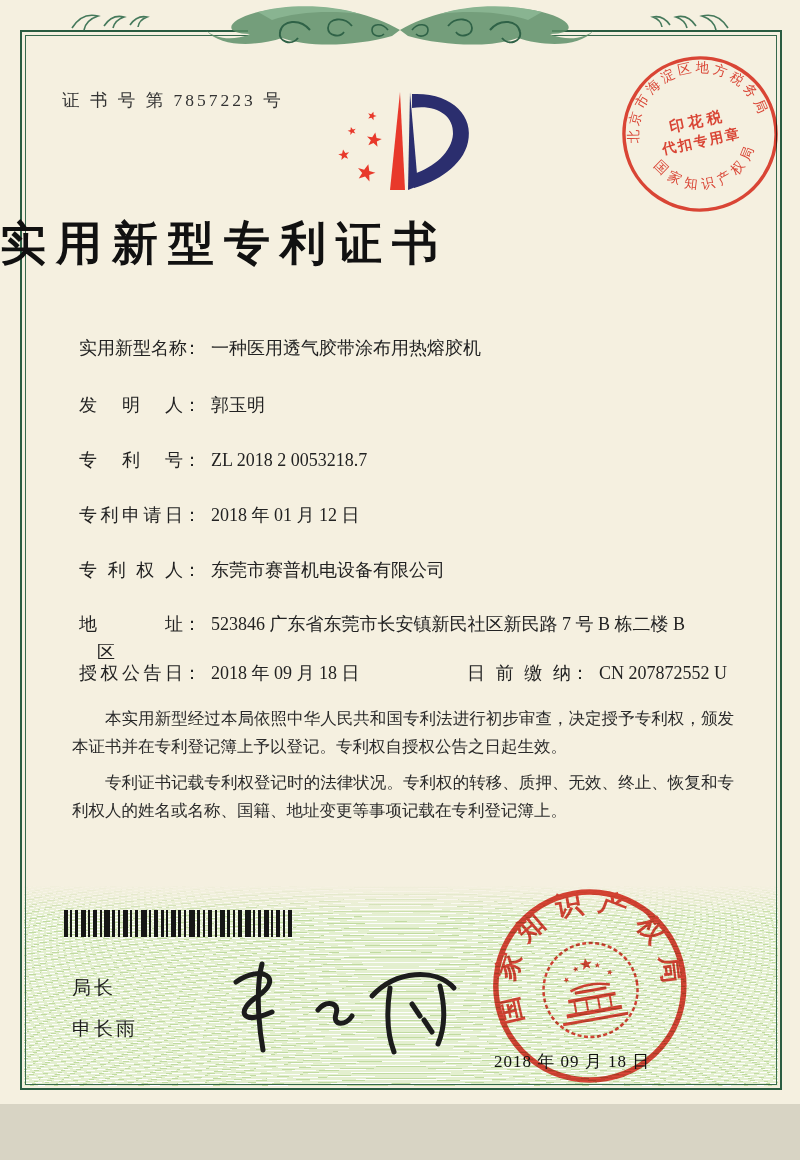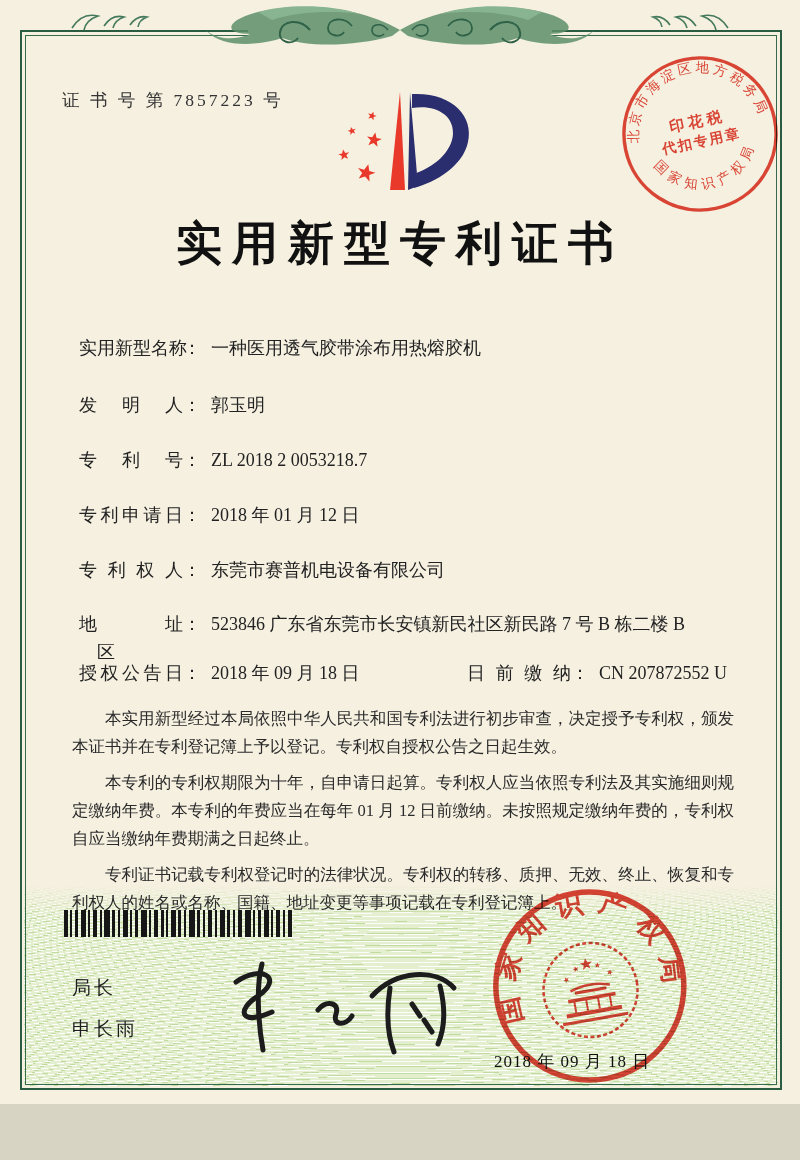--- a/index.html
+++ b/index.html
@@ -11,21 +11,21 @@
   .frame-outer{position:absolute;left:20px;top:30px;right:18px;bottom:14px;border:2.5px solid #2a5c41;}
   .frame-inner{position:absolute;inset:3px;border:1px solid #37694d;}
   
   .guilloche{position:absolute;left:24px;right:22px;top:886px;bottom:18px;
     background-color:#e3efcf;
     background-image:
       linear-gradient(rgba(245,240,224,.95), rgba(245,240,224,0) 16%),
       repeating-radial-gradient(120% 90% at 50% -60%, rgba(255,255,255,.95) 0 1.5px, rgba(255,255,255,0) 1.5px 7px),
       repeating-radial-gradient(140% 100% at 50% 185%, rgba(170,205,130,.6) 0 1.5px, rgba(170,205,130,0) 1.5px 9px);}
   .certno{position:absolute;left:62px;top:88px;font-size:17.5px;letter-spacing:3px;color:#333;}
-  .title{position:absolute;left:0;right:0;top:213px;text-align:center;font-size:46px;font-weight:700;
+  .title{position:absolute;left:0;right:0;top:213px;text-align:left;font-size:46px;font-weight:700;
          letter-spacing:10px;color:#111;}
   .row{position:absolute;left:64px;font-size:18px;white-space:nowrap;color:#222;}
   .flabel{display:inline-block;width:104px;text-align:justify;text-align-last:justify;vertical-align:top;margin-left:15px;}
   .fcolon{display:inline-block;margin-right:10px;}
   .addr-wrap{position:absolute;left:97px;top:640px;font-size:18px;color:#222;}
   .bodytext{position:absolute;left:64px;top:697px;width:678px;font-size:16.5px;line-height:28px;
             text-align:justify;color:#2a2a2a;}
   .bodytext p{margin:8px;text-indent:2em;}
   .officer{position:absolute;left:72px;font-size:19px;letter-spacing:3px;color:#1d1d1d;}
   .sealdate{position:absolute;left:494px;top:1050px;font-size:17px;letter-spacing:1px;color:#101010;z-index:9;}
@@ -123,21 +123,20 @@
   <div class="addr-wrap">区</div>
   <div class="row" style="top:661px">
     <span class="flabel">授权公告日</span><span class="fcolon">：</span><span>2018 年 09 月 18 日</span>
   </div>
   <div class="row" style="left:452px;top:661px">
     <span class="flabel">日前缴纳</span><span class="fcolon">：</span><span>CN 207872552 U</span>
   </div>
 
   <div class="bodytext">
     <p>本实用新型经过本局依照中华人民共和国专利法进行初步审查，决定授予专利权，颁发本证书并在专利登记簿上予以登记。专利权自授权公告之日起生效。</p>
-    <p>本专利的专利权期限为十年，自申请日起算。专利权人应当依照专利法及其实施细则规定缴纳年费。本专利的年费应当在每年 01 月 12 日前缴纳。未按照规定缴纳年费的，专利权自应当缴纳年费期满之日起终止。</p>
     <p>专利证书记载专利权登记时的法律状况。专利权的转移、质押、无效、终止、恢复和专利权人的姓名或名称、国籍、地址变更等事项记载在专利登记簿上。</p>
   </div>
 
   <svg class="abs" style="left:64px;top:910px" width="228" height="27" viewBox="0 0 228 27">
     <path fill="#161616" d="M0 0h4v27h-4zM6 0h2v27h-2zM11 0h3v27h-3zM17 0h5v27h-5zM24 0h2v27h-2zM29 0h4v27h-4zM36 0h2v27h-2zM40 0h6v27h-6zM48 0h3v27h-3zM54 0h2v27h-2zM59 0h5v27h-5zM66 0h2v27h-2zM71 0h3v27h-3zM77 0h6v27h-6zM85 0h2v27h-2zM90 0h4v27h-4zM97 0h3v27h-3zM102 0h2v27h-2zM107 0h5v27h-5zM114 0h3v27h-3zM120 0h2v27h-2zM125 0h6v27h-6zM133 0h3v27h-3zM139 0h2v27h-2zM144 0h4v27h-4zM151 0h2v27h-2zM156 0h5v27h-5zM163 0h3v27h-3zM169 0h2v27h-2zM174 0h4v27h-4zM181 0h6v27h-6zM189 0h2v27h-2zM194 0h3v27h-3zM200 0h5v27h-5zM207 0h2v27h-2zM212 0h4v27h-4zM219 0h2v27h-2zM224 0h4v27h-4z"></path>
   </svg>
 
   <div class="officer" style="top:975px">局长</div>
   <div class="officer" style="top:1016px">申长雨</div>
 

